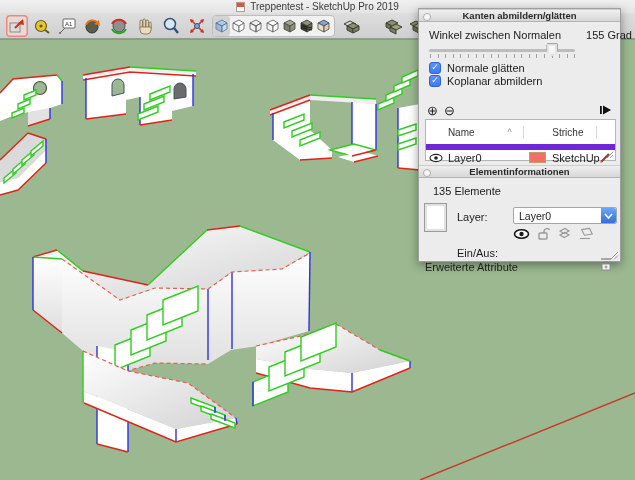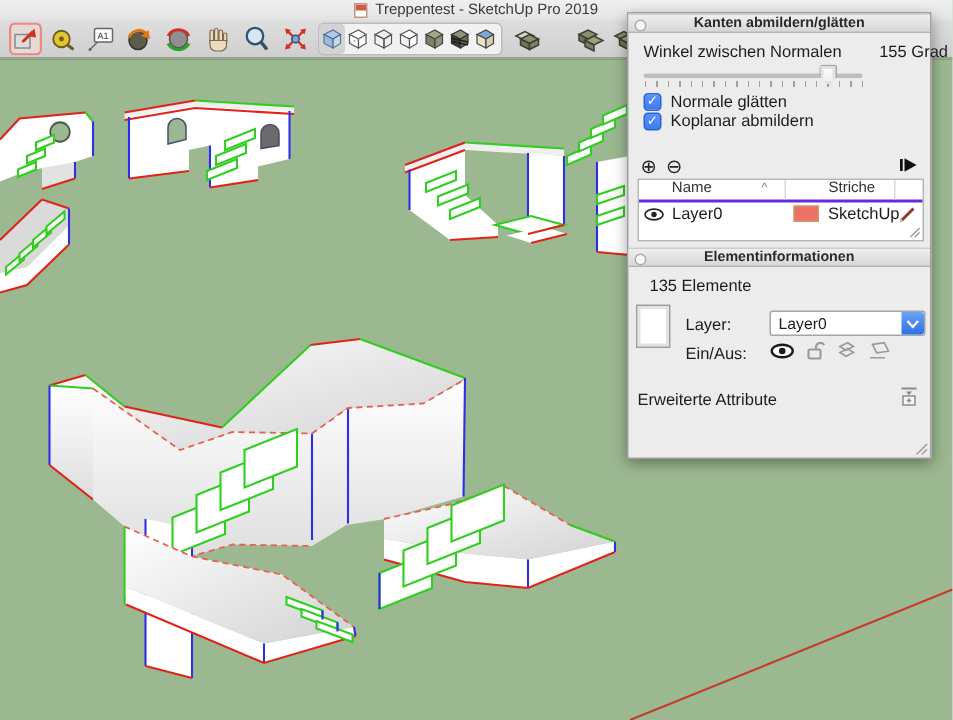--- a/index.html
+++ b/index.html
@@ -57,33 +57,33 @@
   .cbrow .box{width:12px;height:12px;border-radius:3px;background:#fff;border:1px solid #b5b5b5;display:flex;align-items:center;justify-content:center;
     font-size:9px;color:#fff;line-height:1}
   .cbrow .box.checked{background:linear-gradient(#5a93f8,var(--accent));border-color:#2f63cf}
   .cbrow label{margin-left:6px}
 
   
   .p2{height:76px}
   .circbtn{position:absolute;top:15px;font-size:13px;color:#222;line-height:1;cursor:default}
   .actionbtn{position:absolute;right:8px;top:15px}
   .ltable{position:absolute;left:6px;top:30px;width:191px;height:42px;background:#fff;border:1px solid #b5b5b5}
-  .lthead{display:flex;height:15px;border-bottom:2px solid #6d28d9;color:#333;font-size:10px;align-items:flex-start}
+  .lthead{display:flex;height:30px;border-bottom:6px solid #6d28d9;color:#333;font-size:10px;align-items:center}
   .lthead .sep{width:1px;height:13px;background:#d8d8d8}
   .ltrow{display:flex;height:15px;align-items:center;font-size:11px}
   .c-eye{width:20px;display:flex;justify-content:center}
   .c-name{width:62px;padding-left:2px}
   .c-caret{width:16px;color:#888;font-size:9px}
   .c-swatch{width:26px;display:flex;justify-content:center}
   .c-dash{width:46px;padding-left:2px}
   .c-pen{width:18px;display:flex;justify-content:center}
   .swatch{width:17px;height:11px;border:1px solid #c96}
 
   
-  .p3{height:140px}
+  .p3{height:96px}
   .count{position:absolute;left:14px;top:20px}
   .thumb{position:absolute;left:5px;top:38px;width:23px;height:29px;background:#fff;border:1px solid #9c9c9c;box-shadow:0 0 0 2px #e2e2e2 inset}
   .flabel{position:absolute;width:52px;text-align:left;color:#1c1c1c}
   .dropdown{position:absolute;left:94px;top:42px;width:104px;height:17px;background:#fff;border:1px solid #a6a6a6;border-radius:2px;display:flex}
   .dropdown .txt{flex:1;padding:2px 0 0 5px;font-size:10.5px}
   .dropdown .btn{width:15px;background:linear-gradient(#6aa5f8,#2f6fe4);border-radius:0 2px 2px 0;display:flex;align-items:center;justify-content:center}
   .togicons{position:absolute;left:94px;top:62px;display:flex;gap:7px;align-items:center}
   .advanced{position:absolute;left:6px;top:96px}
   .advwidget{position:absolute;right:8px;top:92px}
   .grip{position:absolute;right:1px;bottom:1px}
@@ -498,21 +498,21 @@
       <span class="flabel" style="left:38px;top:46px">Layer:</span>
       <div class="dropdown">
         <span class="txt">Layer0</span>
         <span class="btn">
           <svg width="9" height="6">
             <polyline points="1,1 4.5,5 8,1" fill="none" stroke="#fff" stroke-width="1.6"></polyline>
           </svg>
         </span>
       </div>
 
-      <span class="flabel" style="left:38px;top:65px">Ein/Aus:</span>
+      <span class="flabel" style="left:38px;top:82px">Ein/Aus:</span>
       <div class="togicons">
         <svg width="17" height="12">
           <ellipse cx="8.5" cy="6" rx="7" ry="4.2" fill="#fff" stroke="#1a1a1a" stroke-width="1.6"></ellipse>
           <circle cx="8.5" cy="6" r="2.2" fill="#1a1a1a"></circle>
         </svg>
         <svg width="13" height="13">
           <rect x="2" y="6" width="8" height="6" rx="1" fill="none" stroke="#9a9a9a" stroke-width="1.4"></rect>
           <path d="M7,6 V4 a3 3 0 0 1 5.5,-1" fill="none" stroke="#9a9a9a" stroke-width="1.4"></path>
         </svg>
         <svg width="14" height="13">

